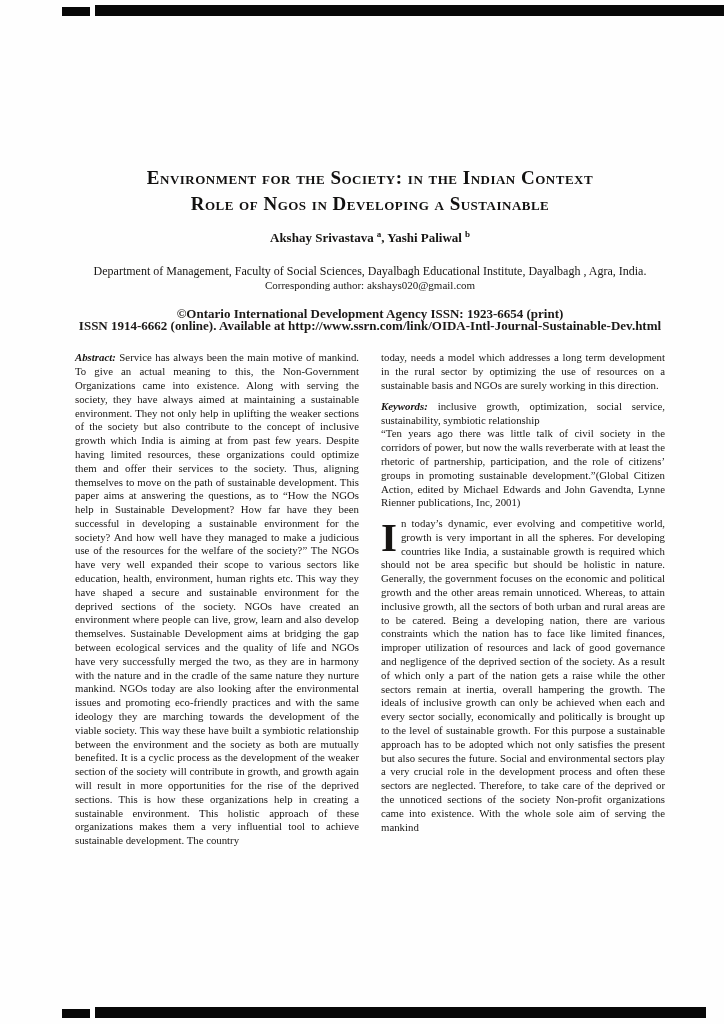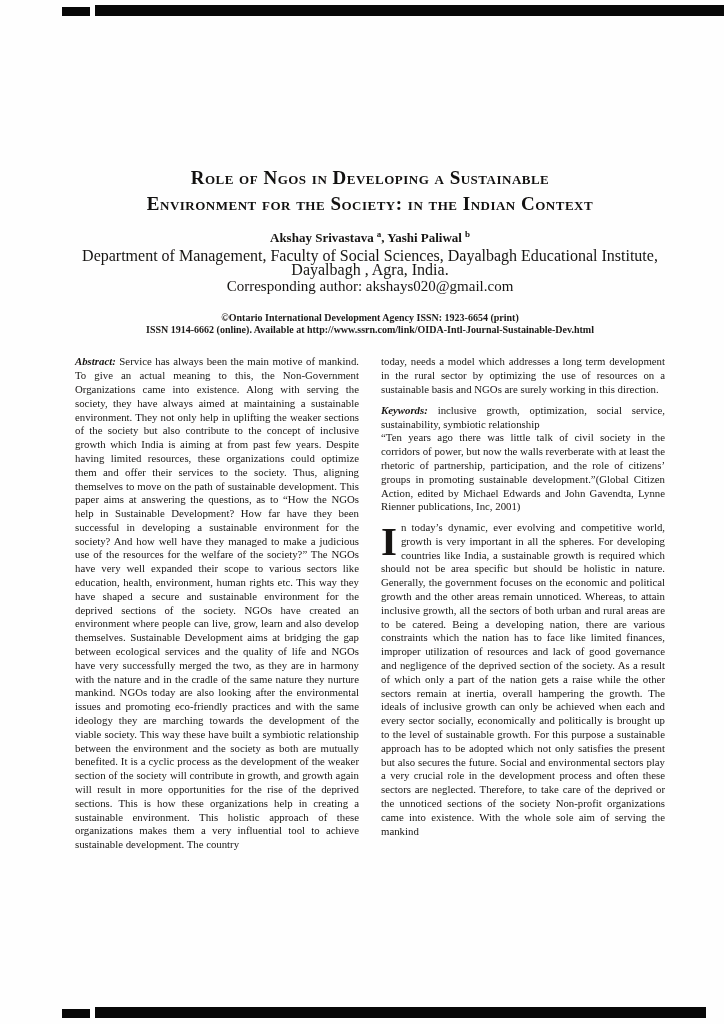--- a/index.html
+++ b/index.html
@@ -32,34 +32,34 @@
     color: #121110;
   }
   .authors {
     margin-top: 12px;
     text-align: center;
     font-size: 13px;
     font-weight: bold;
   }
   .authors sup { font-size: 9px; font-weight: bold; margin-left: 3px; }
   .affiliation {
-    margin-top: 3px;
+    margin-top: 18px;
     text-align: center;
-    font-size: 16px;
+    font-size: 12px;
     line-height: 14px;
   }
   .corresponding {
     margin-top: 1px;
     text-align: center;
-    font-size: 15px;
+    font-size: 11px;
   }
   .issn-block {
     margin-top: 17px;
     text-align: center;
-    font-size: 10px;
+    font-size: 13px;
     font-weight: bold;
     line-height: 11.5px;
     color: #1c1a18;
   }
 
   .columns { display: flex; gap: 22px; margin-top: 20px; }
   .col {
     width: 288px;
     font-size: 10.8px;
     line-height: 13.8px;
@@ -96,22 +96,22 @@
 <div class="page">
 
   <div class="scan-bar bar-top-left"></div>
   <div class="scan-bar bar-top-main"></div>
   <div class="scan-bar bar-bottom-left"></div>
   <div class="scan-bar bar-bottom-main"></div>
 
   <div class="content">
 
     <div class="title">
+      <div>Environment for the Society: in the Indian Context</div>
       <div>Role of Ngos in Developing a Sustainable</div>
-      <div>Environment for the Society: in the Indian Context</div>
     </div>
 
     <div class="authors"><span>Akshay Srivastava</span><sup>a</sup><span>, </span><span>Yashi Paliwal</span><sup>b</sup></div>
 
     <div class="affiliation">Department of Management, Faculty of Social Sciences, Dayalbagh Educational Institute, Dayalbagh , Agra, India.</div>
 
     <div class="corresponding">Corresponding author: akshays020@gmail.com</div>
 
     <div class="issn-block">
       <div>©Ontario International Development Agency ISSN: 1923-6654 (print)</div>

